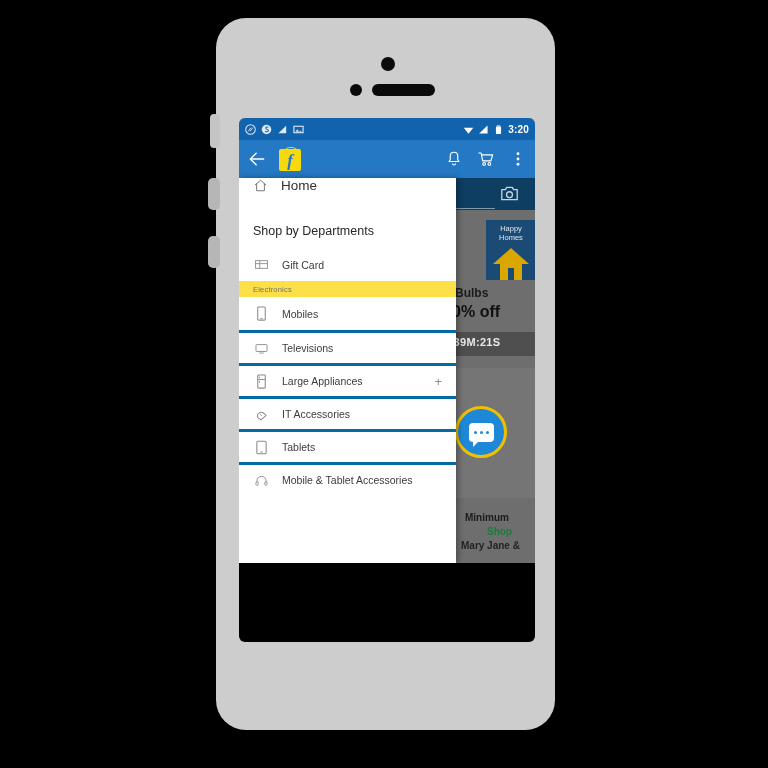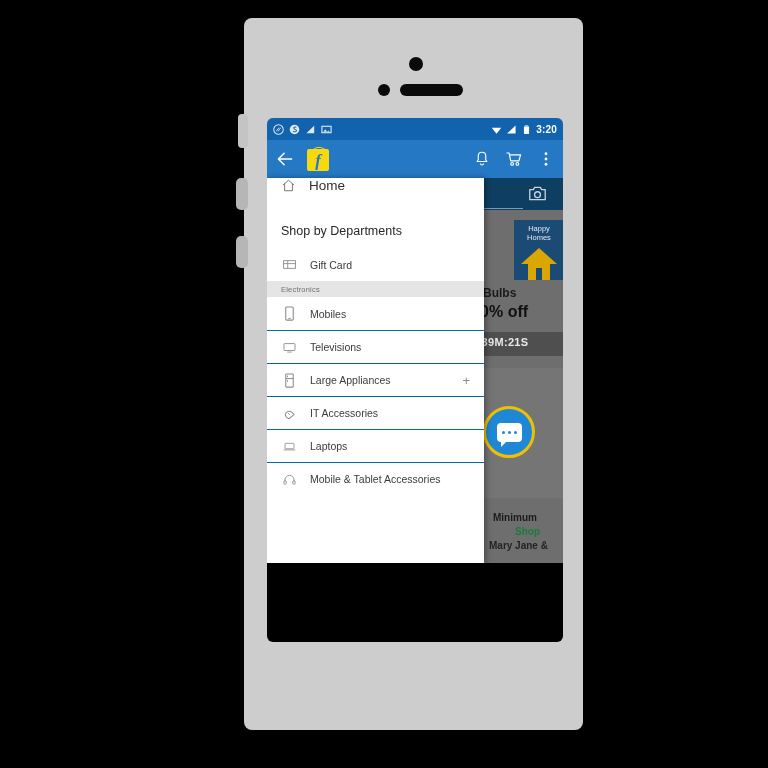--- a/index.html
+++ b/index.html
@@ -5,21 +5,21 @@
   html,body{margin:0;padding:0;background:#000;}
   body{width:768px;height:768px;overflow:hidden;
        font-family:"Liberation Sans","DejaVu Sans",sans-serif;}
 
   
   #stage{position:relative;width:768px;height:768px;background:#000;}
 
   
   #phone-body{
     position:absolute;left:216px;top:18px;width:339px;height:712px;
-    background:#cdcdcd;border-radius:8px;margin-left:28px;
+    background:#cdcdcd;border-radius:30px;
   }
   .side-btn{position:absolute;background:#bcbcbc;border-radius:3px;}
   #btn-silent{left:-6px;top:96px;width:10px;height:34px;border-radius:4px;background:#c4c4c4;}
   #btn-volup{left:-8px;top:160px;width:12px;height:32px;border-radius:5px;background:#b6b6b6;}
   #btn-voldown{left:-8px;top:218px;width:12px;height:32px;border-radius:5px;background:#b6b6b6;}
 
   
   #front-camera{position:absolute;left:165px;top:39px;width:14px;height:14px;border-radius:50%;background:#0a0a0a;}
   #proximity-sensor{position:absolute;left:134px;top:66px;width:12px;height:12px;border-radius:50%;background:#0a0a0a;}
   #earpiece{position:absolute;left:156px;top:66px;width:63px;height:12px;border-radius:6px;background:#0a0a0a;}
@@ -90,25 +90,25 @@
   #foot-mary{position:absolute;left:222px;top:362px;color:#232323;font-size:10px;font-weight:bold;white-space:nowrap;}
 
   
   #drawer{position:absolute;left:0;top:60px;width:217px;height:385px;background:#fff;overflow:hidden;
     box-shadow:2px 0 6px rgba(0,0,0,.35);}
   #drawer-home{height:40px;display:flex;padding:0 14px;box-sizing:border-box;}
   #home-ico{width:15px;height:15px;flex:0 0 auto;}
   #home-label{margin-left:13px;font-size:13.5px;color:#303030;}
   #dept-title{padding:6px 14px 10px 14px;font-size:12.5px;color:#272727;}
   .drawer-item{height:33px;display:flex;align-items:center;padding:0 14px 0 16px;box-sizing:border-box;
-    border-top:1px solid #0369a1;}
+    border-top:3px solid #0369a1;}
   .drawer-item .it-ico{width:13px;height:15px;flex:0 0 auto;}
   .drawer-item .it-label{margin-left:14px;font-size:10.5px;color:#3b3b3b;white-space:nowrap;}
   .drawer-item .it-plus{margin-left:auto;font-size:13px;color:#8a8a8a;line-height:1;}
-  #section-electronics{height:16px;background:#e5e5e5;display:flex;align-items:center;
+  #section-electronics{height:16px;background:#fde047;display:flex;align-items:center;
     padding:0 14px;box-sizing:border-box;font-size:7.5px;color:#6f6f6f;letter-spacing:.2px;}
 </style>
 </head>
 <body>
 
 <div id="stage">
 
   <div id="phone-body">
 
     <div class="side-btn" id="btn-silent"></div>
@@ -281,29 +281,29 @@
           <div class="drawer-item">
             <svg class="it-ico" viewBox="0 0 18 18">
                 <path d="M3.2 11.4 a5.4 5.4 0 0 1 9-4.1 l3.2 2.8 -7.2 6.3 -3.6-2.4 z" fill="none" stroke="#8a8a8a" stroke-width="1.4" stroke-linejoin="round"></path>
                 <path d="M6.6 8.2 L9.6 10.8" stroke="#8a8a8a" stroke-width="1.2"></path>
               </svg>
             <span class="it-label">IT Accessories</span>
             <span class="it-plus"></span>
           </div>
 
 
-
-          <div class="drawer-item">
-            <svg class="it-ico" viewBox="0 0 22 18">
-                <rect x="3.4" y="3.6" width="15.2" height="9.2" rx="1" fill="none" stroke="#8a8a8a" stroke-width="1.4"></rect>
-                <path d="M1.2 14.8 H20.8" stroke="#8a8a8a" stroke-width="1.4"></path>
-              </svg>
-            <span class="it-label">Laptops</span>
-            <span class="it-plus"></span>
-          </div>
+          <div class="drawer-item">
+            <svg class="it-ico" viewBox="0 0 16 20">
+                <rect x="1.8" y="1.6" width="12.4" height="16.8" rx="1.4" fill="none" stroke="#8a8a8a" stroke-width="1.4"></rect>
+                <path d="M6.2 16 H9.8" stroke="#8a8a8a" stroke-width="1.2"></path>
+              </svg>
+            <span class="it-label">Tablets</span>
+            <span class="it-plus"></span>
+          </div>
+
 
           <div class="drawer-item">
             <svg class="it-ico" viewBox="0 0 20 18">
                 <path d="M3 12 V9.6 a7 7 0 0 1 14 0 V12" fill="none" stroke="#8a8a8a" stroke-width="1.4"></path>
                 <rect x="1.4" y="11" width="3.6" height="5.4" rx="1.5" fill="none" stroke="#8a8a8a" stroke-width="1.3"></rect>
                 <rect x="15" y="11" width="3.6" height="5.4" rx="1.5" fill="none" stroke="#8a8a8a" stroke-width="1.3"></rect>
               </svg>
             <span class="it-label">Mobile &amp; Tablet Accessories</span>
             <span class="it-plus"></span>
           </div>

